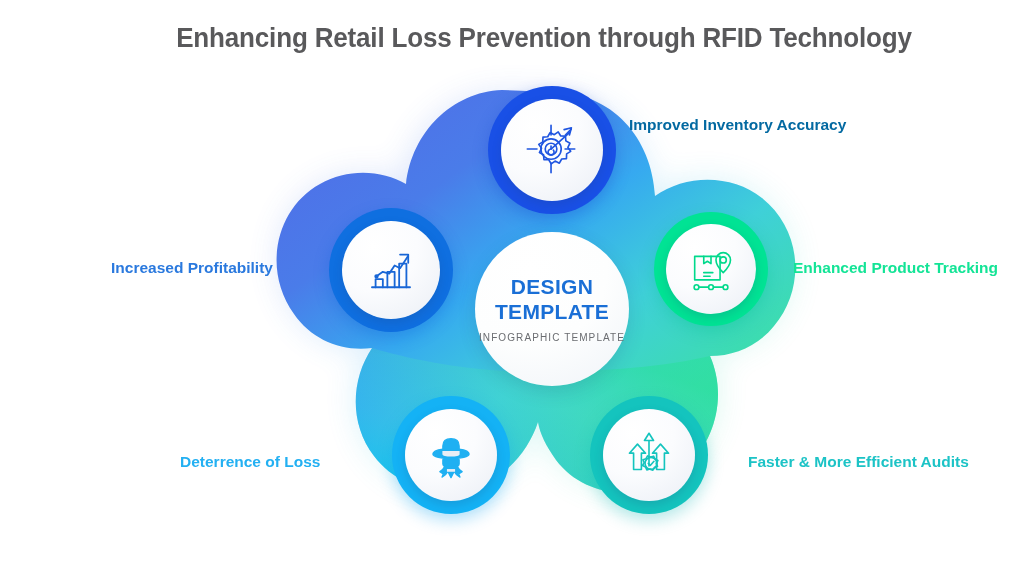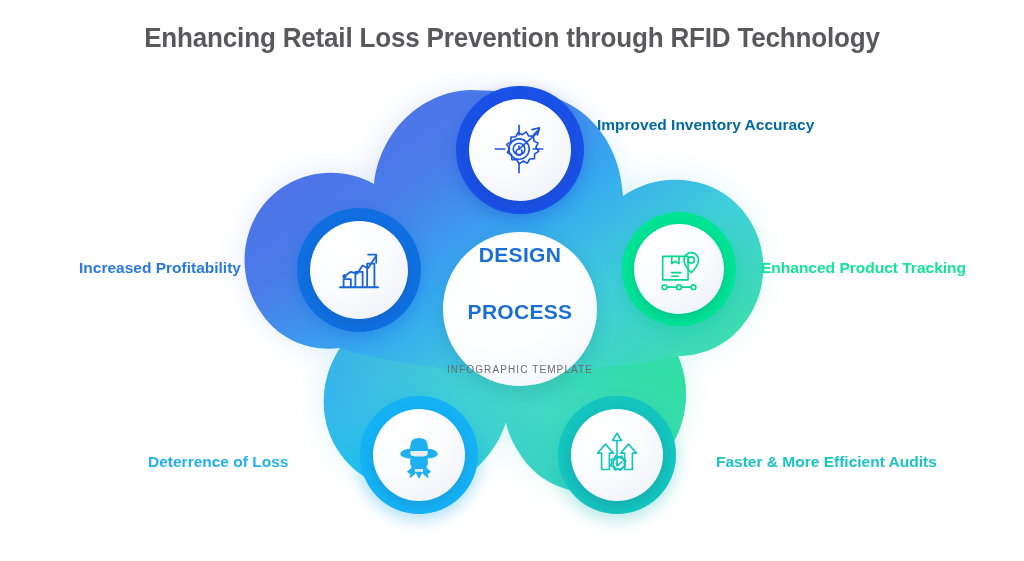--- a/index.html
+++ b/index.html
@@ -2,21 +2,21 @@
 <html><head>
 <meta charset="utf-8">
 <title>Infographic</title>
 <style>
   html,body{margin:0;padding:0;background:#ffffff;}
   body{
     width:1024px;height:561px;position:relative;overflow:hidden;
     font-family:"Liberation Sans", sans-serif;
     -webkit-font-smoothing:antialiased;
   }
-  #stage{position:absolute;inset:0;width:940px;height:561px;}
+  #stage{position:absolute;inset:0;width:940px;height:561px;margin-left:32px;}
 
   
   #title{
     position:absolute;left:0;top:22px;width:1024px;text-align:center;
     font-size:28px;font-weight:bold;color:#59595b;
     letter-spacing:-0.2px;
     transform:scaleX(0.93);transform-origin:center top;
     white-space:nowrap;
   }
 
@@ -56,21 +56,21 @@
 
   #node-left{left:297px;top:208px;width:124px;height:124px;}
   #node-left .ring{background:#0f6fe0;box-shadow:0 6px 16px rgba(10,90,210,.30);}
   #node-left .inner{inset:13px;}
 
   
   #center{
     position:absolute;left:443px;top:232px;width:154px;height:154px;border-radius:50%;
     background:radial-gradient(circle at 36% 24%, #ffffff 0%, #fdfefe 50%, #eff3f8 100%);
     box-shadow:0 6px 18px rgba(40,60,110,.16);
-    display:flex;flex-direction:column;align-items:center;justify-content:center;gap:32px;
+    display:flex;flex-direction:column;align-items:center;justify-content:center;
   }
   #center .c1,#center .c2{
     font-size:21px;font-weight:bold;color:#1a6fd6;line-height:1.18;letter-spacing:.3px;
   }
   #center .c3{
     margin-top:7px;font-size:10px;color:#6a6c70;letter-spacing:1.1px;font-weight:normal;
   }
 
   
   .label{position:absolute;font-size:15.5px;font-weight:bold;line-height:1.32;white-space:nowrap;}
@@ -236,21 +236,21 @@
         <path d="M41 51 v-26 h8 v26"></path>
         <path d="M16 39 l7-5 7 2 6-9 6 3 8.5-13"></path>
         <path d="M42 15 h9 v9"></path>
         <circle cx="16" cy="39" r="1.4" fill="#1866d6"></circle>
       </svg>
     </div>
   </div>
 
   <div id="center">
     <div class="c1">DESIGN</div>
-    <div class="c2">PROCESS</div>
+    <div class="c2">TEMPLATE</div>
     <div class="c3">INFOGRAPHIC TEMPLATE</div>
   </div>
 
   <div class="label" id="label-top">Improved Inventory Accuracy</div>
 
   <div class="label" id="label-right">Enhanced Product Tracking</div>
 
   <div class="label" id="label-bottomright">Faster &amp; More Efficient Audits</div>
 
   <div class="label" id="label-bottomleft">Deterrence of Loss</div>

